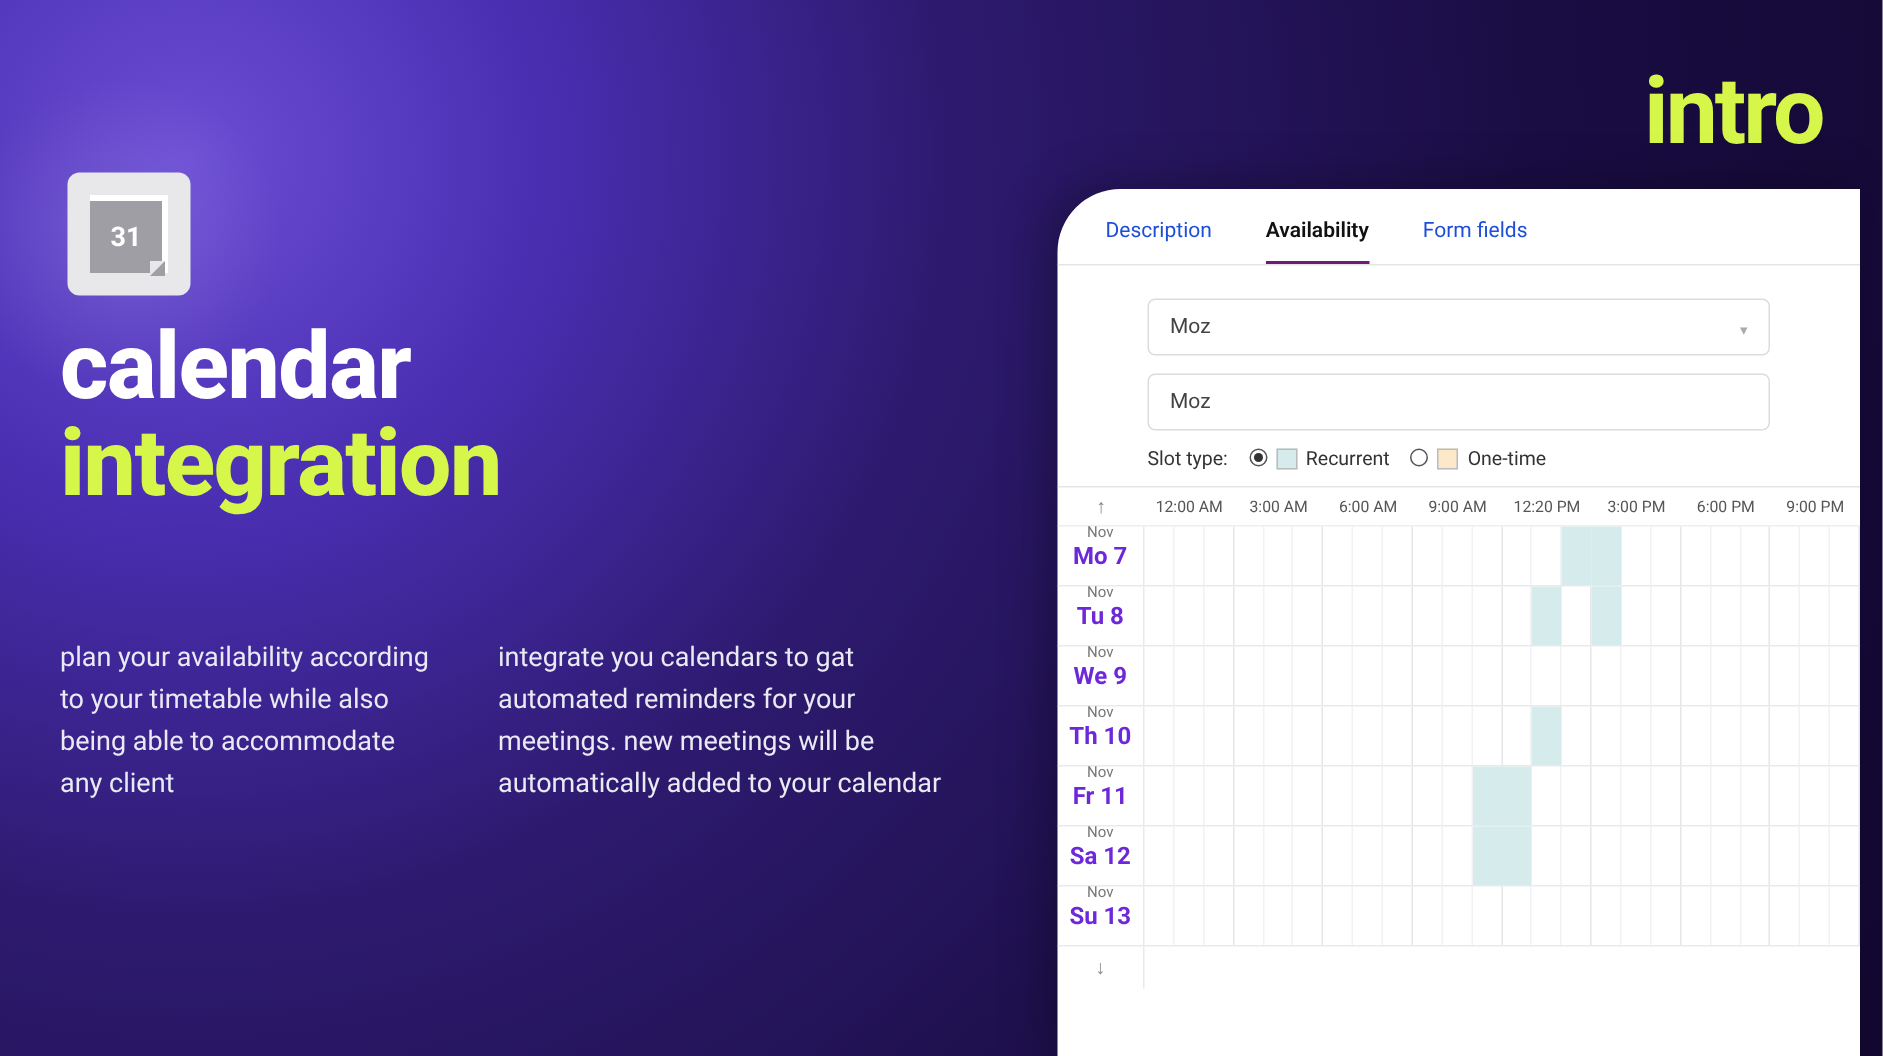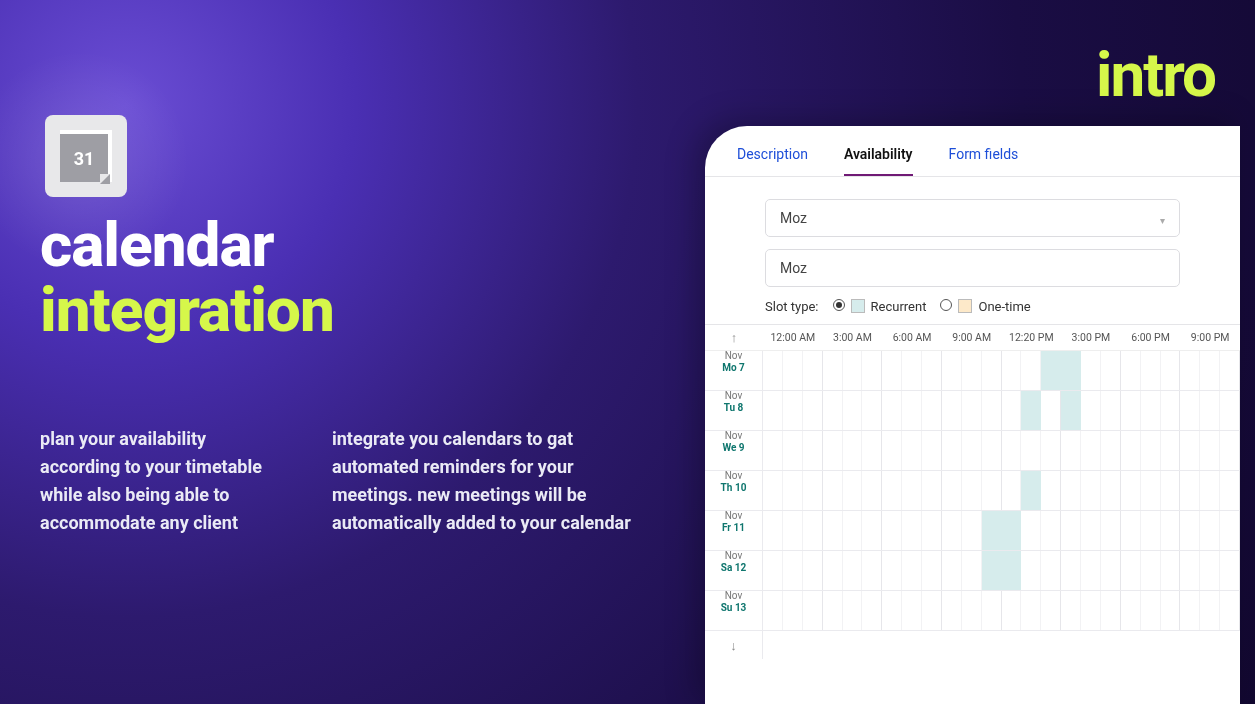--- a/index.html
+++ b/index.html
@@ -84,21 +84,21 @@
 
   .copy {
     position: absolute;
     top: 425px;
     left: 40px;
     display: flex;
     gap: 42px;
     color: #eaeaf5;
     font-size: 18px;
     line-height: 1.55;
-    font-weight: 700;
+    font-weight: 400;
   }
   .copy .col { width: 250px; }
   .copy .col.wide { width: 310px; }
 
   
   .panel {
     position: absolute;
     top: 126px;
     left: 705px;
     width: 535px;
@@ -185,21 +185,21 @@
     height: 40px;
     position: relative;
   }
   .row .daylabel {
     grid-column: 1;
     display:flex; flex-direction:column; align-items:center; justify-content:flex-start;
     font-size: 11px;
     border-right: 1px solid #eaeaee;
   }
   .row .daylabel .mo { color:#777; font-size:10px; line-height:1; }
-  .row .daylabel .dd { color:#0f766e; font-weight:700; font-size:10px; line-height:1.3; }
+  .row .daylabel .dd { color:#6d28d9; font-weight:700; font-size:16px; line-height:1.3; }
   .row .cell {
     border-right: 1px solid #f2f2f4;
     position: relative;
   }
   .row .cell.h3 { border-right-color: #e6e6ea; }
 
   .slot {
     position:absolute;
     top:0; bottom:0;
     background: #d6ecec;

